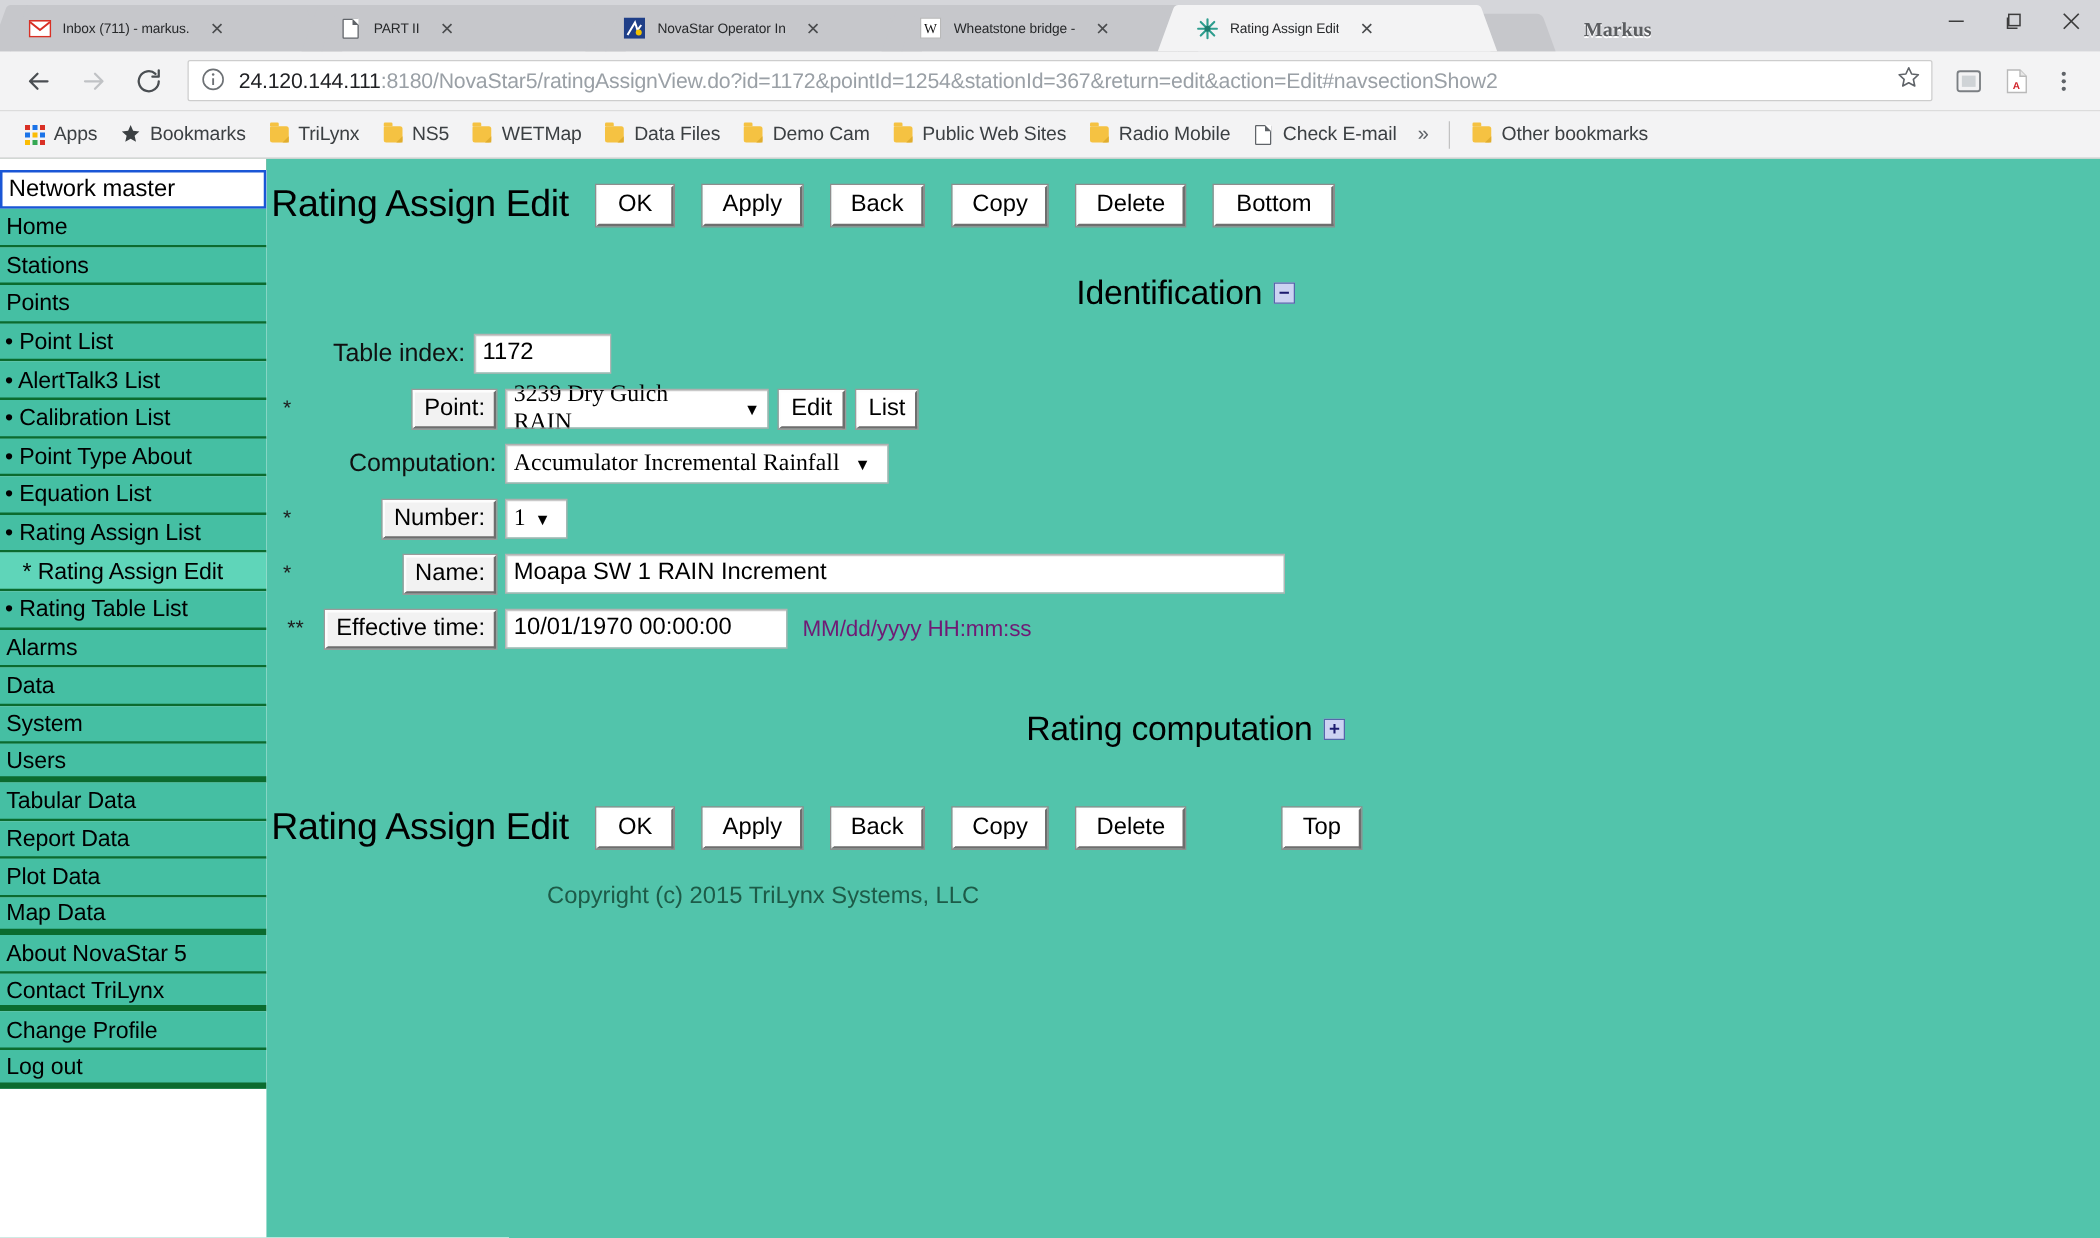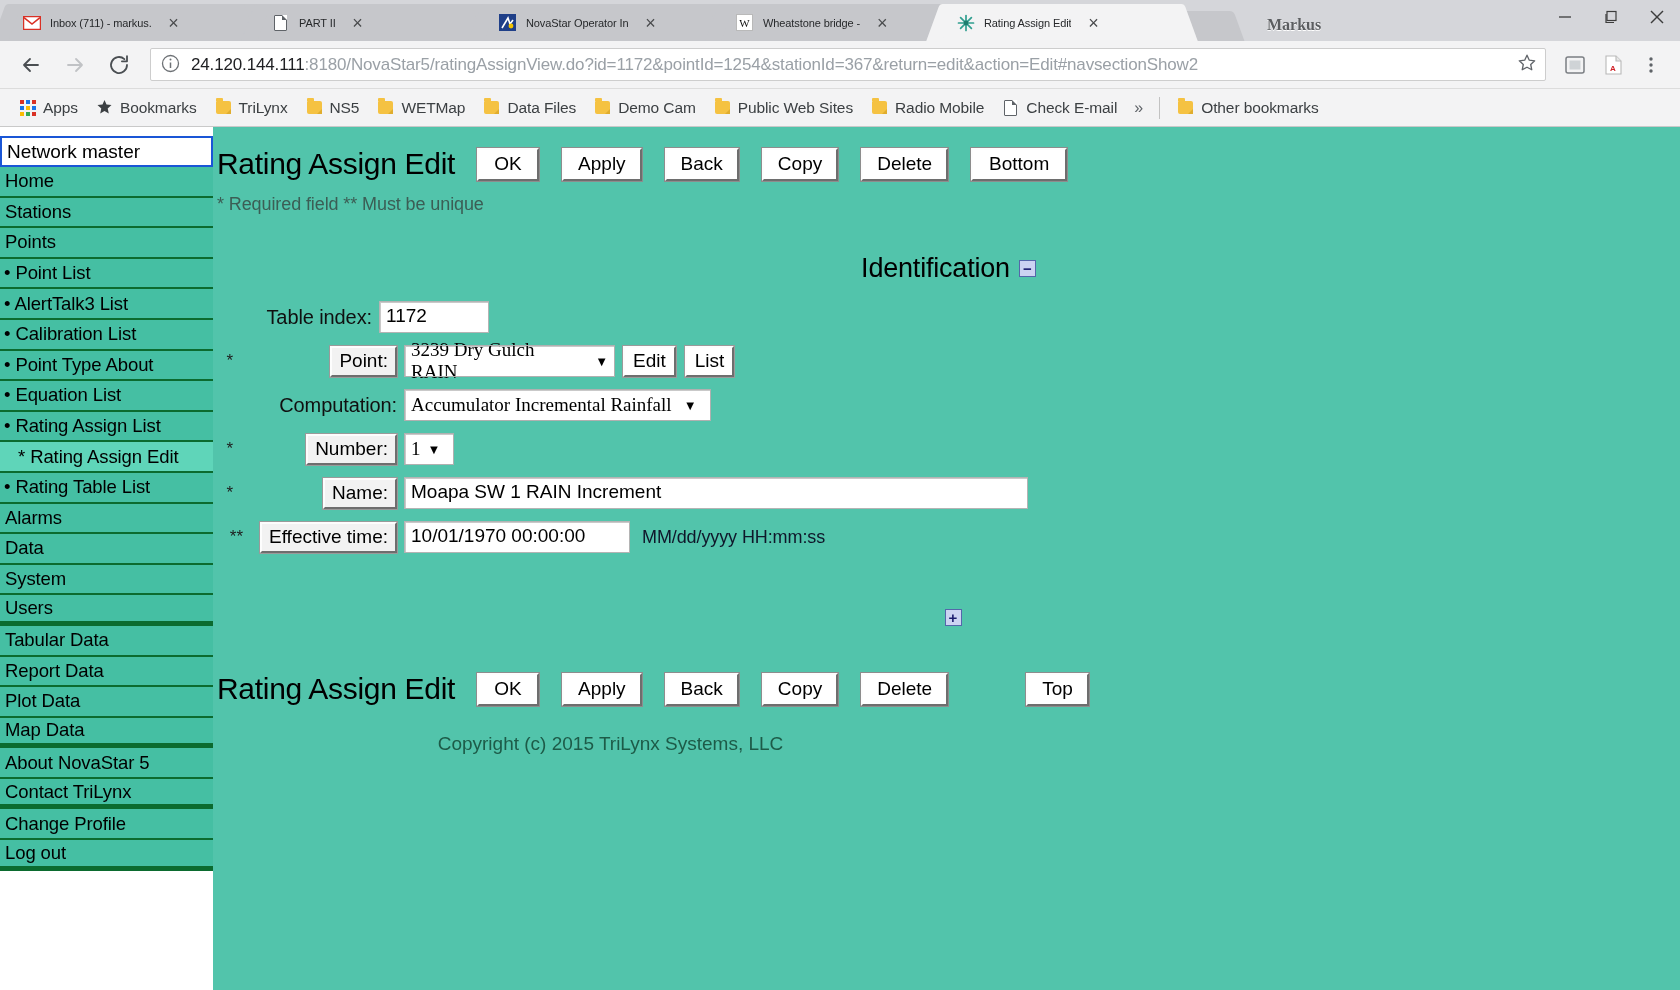--- a/index.html
+++ b/index.html
@@ -183,21 +183,21 @@
     color: #000; padding: 3px 6px; height: 30px;
     box-shadow: inset 1px 1px 0 #c9c9c9;
   }
   .fselect {
     background: #fff; border: none; outline: 1px solid #b0b0b0;
     font-size: 19px; font-family: Liberation Serif, serif; color: #000;
     padding: 3px 6px; height: 30px; display: flex; align-items: center;
     box-shadow: inset 1px 1px 0 #c9c9c9;
   }
   .caret { margin-left: 12px; font-size: 13px; line-height: 1; }
-  .hint { font-size: 18px; color: #0f172a; margin-left: 13px; letter-spacing: -0.1px; }
+  .hint { font-size: 18px; color: #701a75; margin-left: 13px; letter-spacing: -0.1px; }
   .minibtn {
     font-size: 19px; background: #fff; color: #000; padding: 2px 8px 3px;
     border-top: 2px solid #fdfdfd; border-left: 2px solid #fdfdfd;
     border-right: 2px solid #6e6e6e; border-bottom: 2px solid #6e6e6e;
     outline: 1px solid #9a9a9a; margin-left: 9px; line-height: 22px;
   }
   .copyright { text-align: center; font-size: 19px; color: #1d5b48; padding: 27px 0 0 0; width: 795px; }
   .bottom-head { padding-top: 46px; }
 </style>
 </head>
@@ -471,21 +471,20 @@
         <div class="btnrow">
           <div class="btn">OK</div>
           <div class="btn">Apply</div>
           <div class="btn">Back</div>
           <div class="btn">Copy</div>
           <div class="btn">Delete</div>
           <div class="btn wide">Bottom</div>
         </div>
       </div>
 
-      <div class="reqnote">* Required field   ** Must be unique</div>
 
       <div class="section-head">
         <span class="section-title">Identification</span>
         <span class="toggle-box">−</span>
       </div>
 
       <div class="form">
 
         <div class="frow">
           <span class="fstar"></span>
@@ -540,20 +539,21 @@
           <span class="lab-slot" style="width:157px">
             <span class="flabel-btn">Effective time:</span>
           </span>
           <span class="finput" style="width:224px">10/01/1970 00:00:00</span>
           <span class="hint">MM/dd/yyyy HH:mm:ss</span>
         </div>
 
       </div>
 
       <div class="section-head">
+        <span class="section-title">Rating computation</span>
         <span class="toggle-box">+</span>
       </div>
 
       <div class="page-head bottom-head">
         <h1 class="page-title">Rating Assign Edit</h1>
         <div class="btnrow">
           <div class="btn">OK</div>
           <div class="btn">Apply</div>
           <div class="btn">Back</div>
           <div class="btn">Copy</div>

